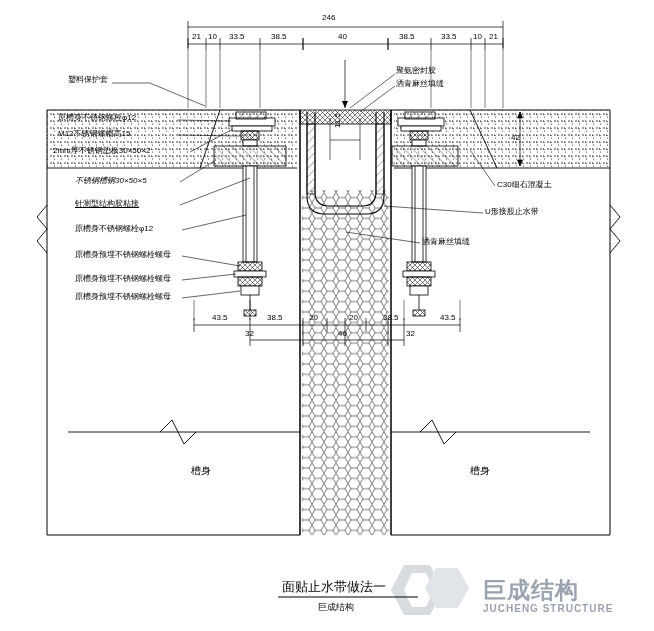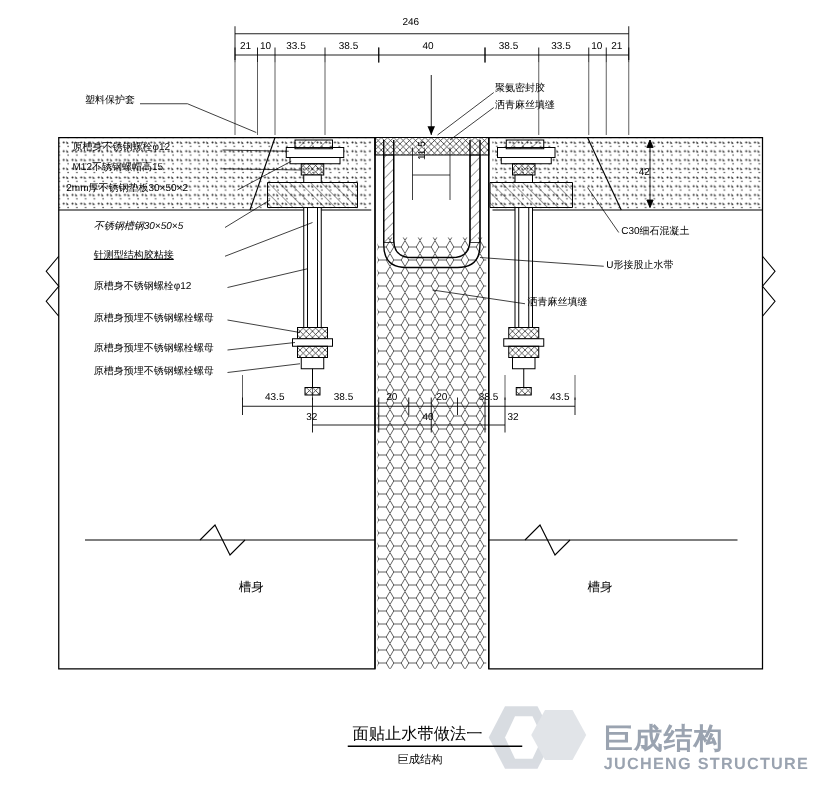--- a/index.html
+++ b/index.html
@@ -4,21 +4,21 @@
 <style>
   html,body{margin:0;padding:0;}
   body{width:654px;height:631px;background:#ffffff;font-family:"Liberation Sans",sans-serif;overflow:hidden;position:relative;}
   #stage{position:absolute;left:0;top:0;width:654px;height:631px;}
   svg{position:absolute;left:0;top:0;}
   .lbl{position:absolute;font-size:8px;color:#000;white-space:nowrap;line-height:1;}
   .dim{position:absolute;font-size:8px;color:#000;white-space:nowrap;line-height:1;}
   .title{position:absolute;font-size:13px;color:#000;white-space:nowrap;font-weight:normal;}
   .subtitle{position:absolute;font-size:9px;color:#000;white-space:nowrap;}
   .wm-text{position:absolute;font-size:23px;font-weight:bold;color:#9aa3b0;white-space:nowrap;letter-spacing:1px;}
-  .wm-sub{position:absolute;font-size:13px;font-weight:bold;color:#9aa3b0;white-space:nowrap;letter-spacing:1px;}
+  .wm-sub{position:absolute;font-size:10px;font-weight:bold;color:#9aa3b0;white-space:nowrap;letter-spacing:1px;}
 </style>
 </head>
 <body>
 
 <div id="stage">
 
   <svg width="654" height="631" viewBox="0 0 654 631">
     <defs>
       <pattern id="hatch45" width="6" height="6" patternTransform="rotate(45)" patternUnits="userSpaceOnUse">
         <line x1="0" y1="0" x2="0" y2="6" stroke="#000" stroke-width="0.6"></line>

